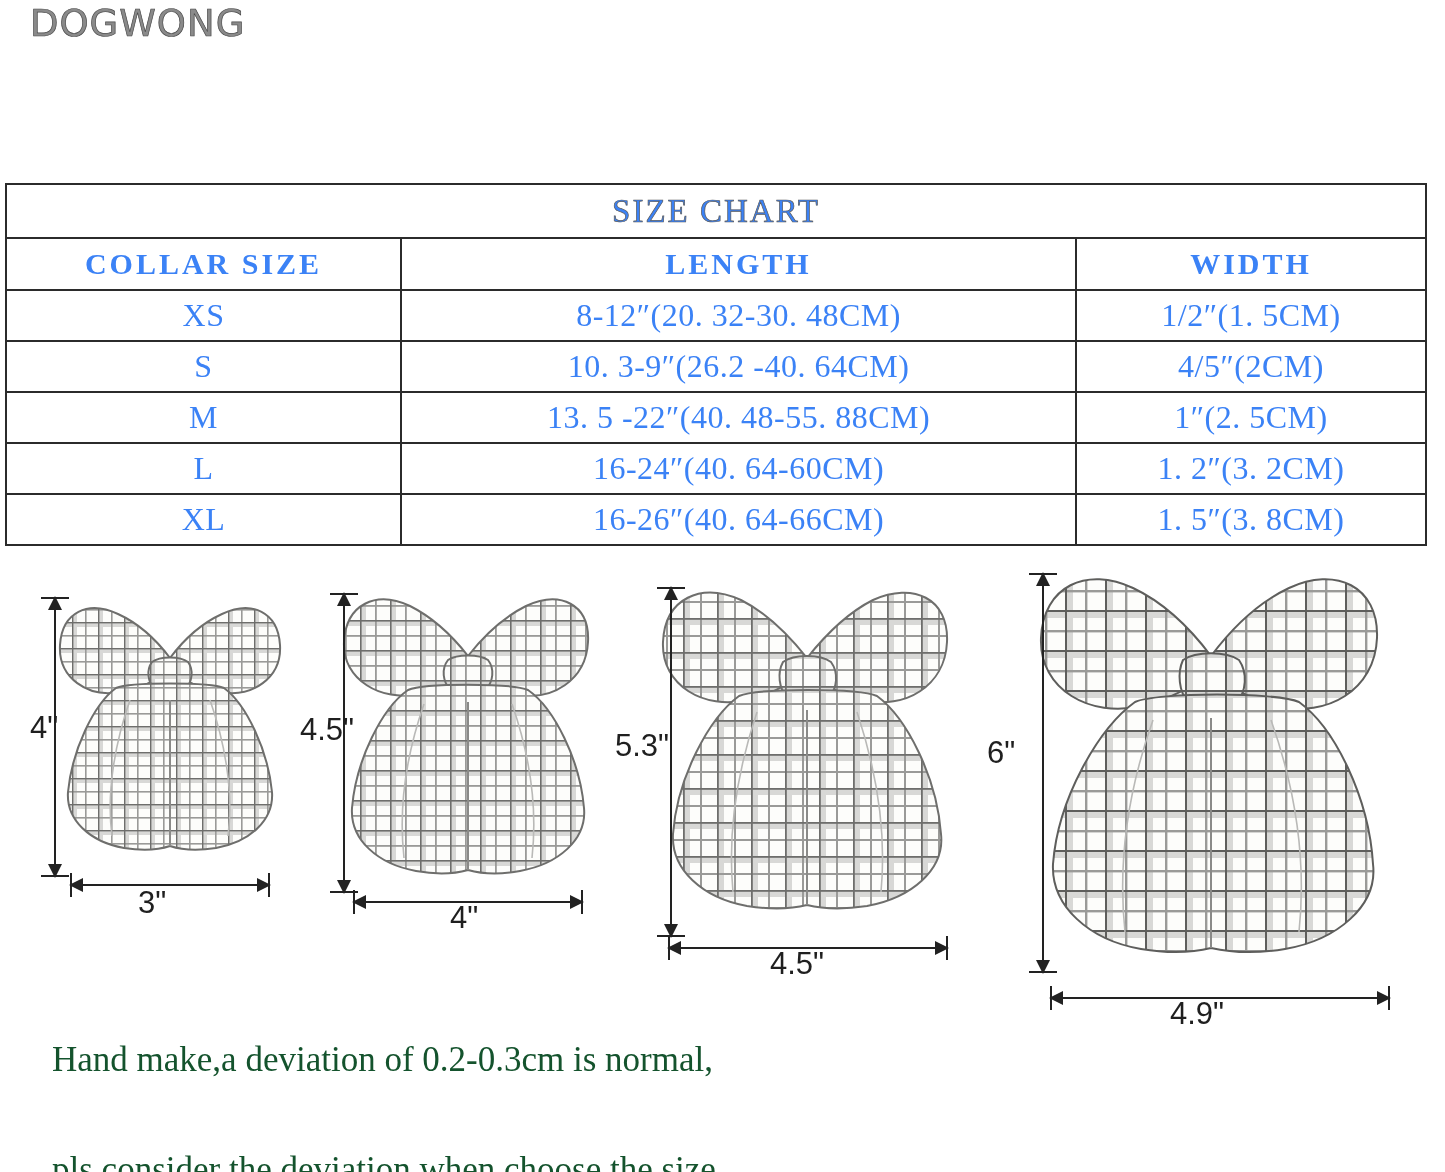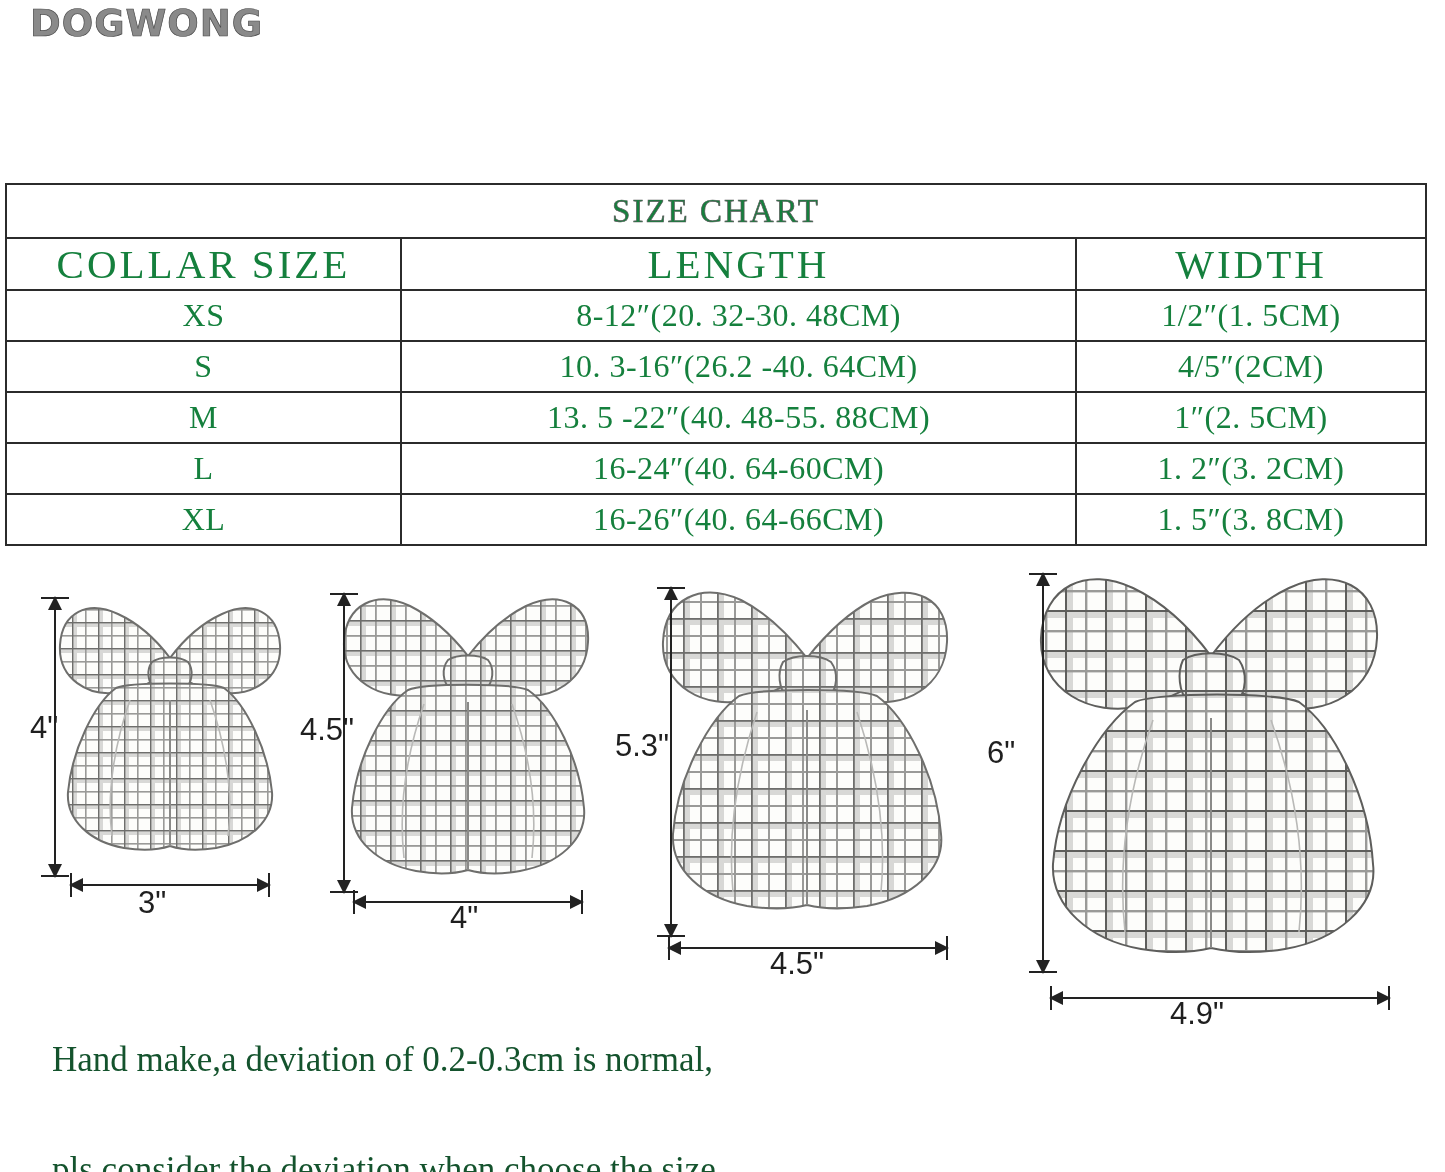--- a/index.html
+++ b/index.html
@@ -16,54 +16,55 @@
     overflow: hidden;
   }
 
   
   .brand {
     position: absolute;
     left: 30px;
     top: 2px;
     font-family: "DejaVu Sans", sans-serif;
     font-size: 37px;
-    font-weight: bold;
+    font-weight: normal;
     letter-spacing: 1px;
     color: #8a8a8a;
     -webkit-text-stroke: 0.7px #4a4a4a;
   }
 
   
   .size-table {
     position: absolute;
     left: 5px;
     top: 183px;
     width: 1420px;
     border-collapse: collapse;
     table-layout: fixed;
   }
   .size-table td {
     border: 2px solid #2b2b2b;
     text-align: center;
     padding: 0;
-    color: #15803d;
+    color: #3b82f6;
     font-family: "Liberation Serif", serif;
   }
   .title-cell {
     font-size: 33px;
     height: 52px;
     letter-spacing: 2px;
     color: #7d7d7d;
     -webkit-text-stroke: 0.7px #5a5a5a;
   }
   .head-cell {
-    font-size: 41px;
+    font-size: 30px;
     height: 50px;
     letter-spacing: 3px;
     color: #4a4a4a;
+    font-weight: bold;
   }
   .data-cell {
     font-size: 32px;
     height: 49px;
     color: #4a4a4a;
     letter-spacing: 0.5px;
   }
   .col-a { width: 395px; }
   .col-b { width: 675px; }
   .col-c { width: 350px; }
@@ -121,21 +122,21 @@
       <td class="head-cell">LENGTH</td>
       <td class="head-cell">WIDTH</td>
     </tr>
     <tr>
       <td class="data-cell">XS</td>
       <td class="data-cell">8-12″(20. 32-30. 48CM)</td>
       <td class="data-cell">1/2″(1. 5CM)</td>
     </tr>
     <tr>
       <td class="data-cell">S</td>
-      <td class="data-cell">10. 3-16″(26.2 -40. 64CM)</td>
+      <td class="data-cell">10. 3-9″(26.2 -40. 64CM)</td>
       <td class="data-cell">4/5″(2CM)</td>
     </tr>
     <tr>
       <td class="data-cell">M</td>
       <td class="data-cell">13. 5 -22″(40. 48-55. 88CM)</td>
       <td class="data-cell">1″(2. 5CM)</td>
     </tr>
     <tr>
       <td class="data-cell">L</td>
       <td class="data-cell">16-24″(40. 64-60CM)</td>

